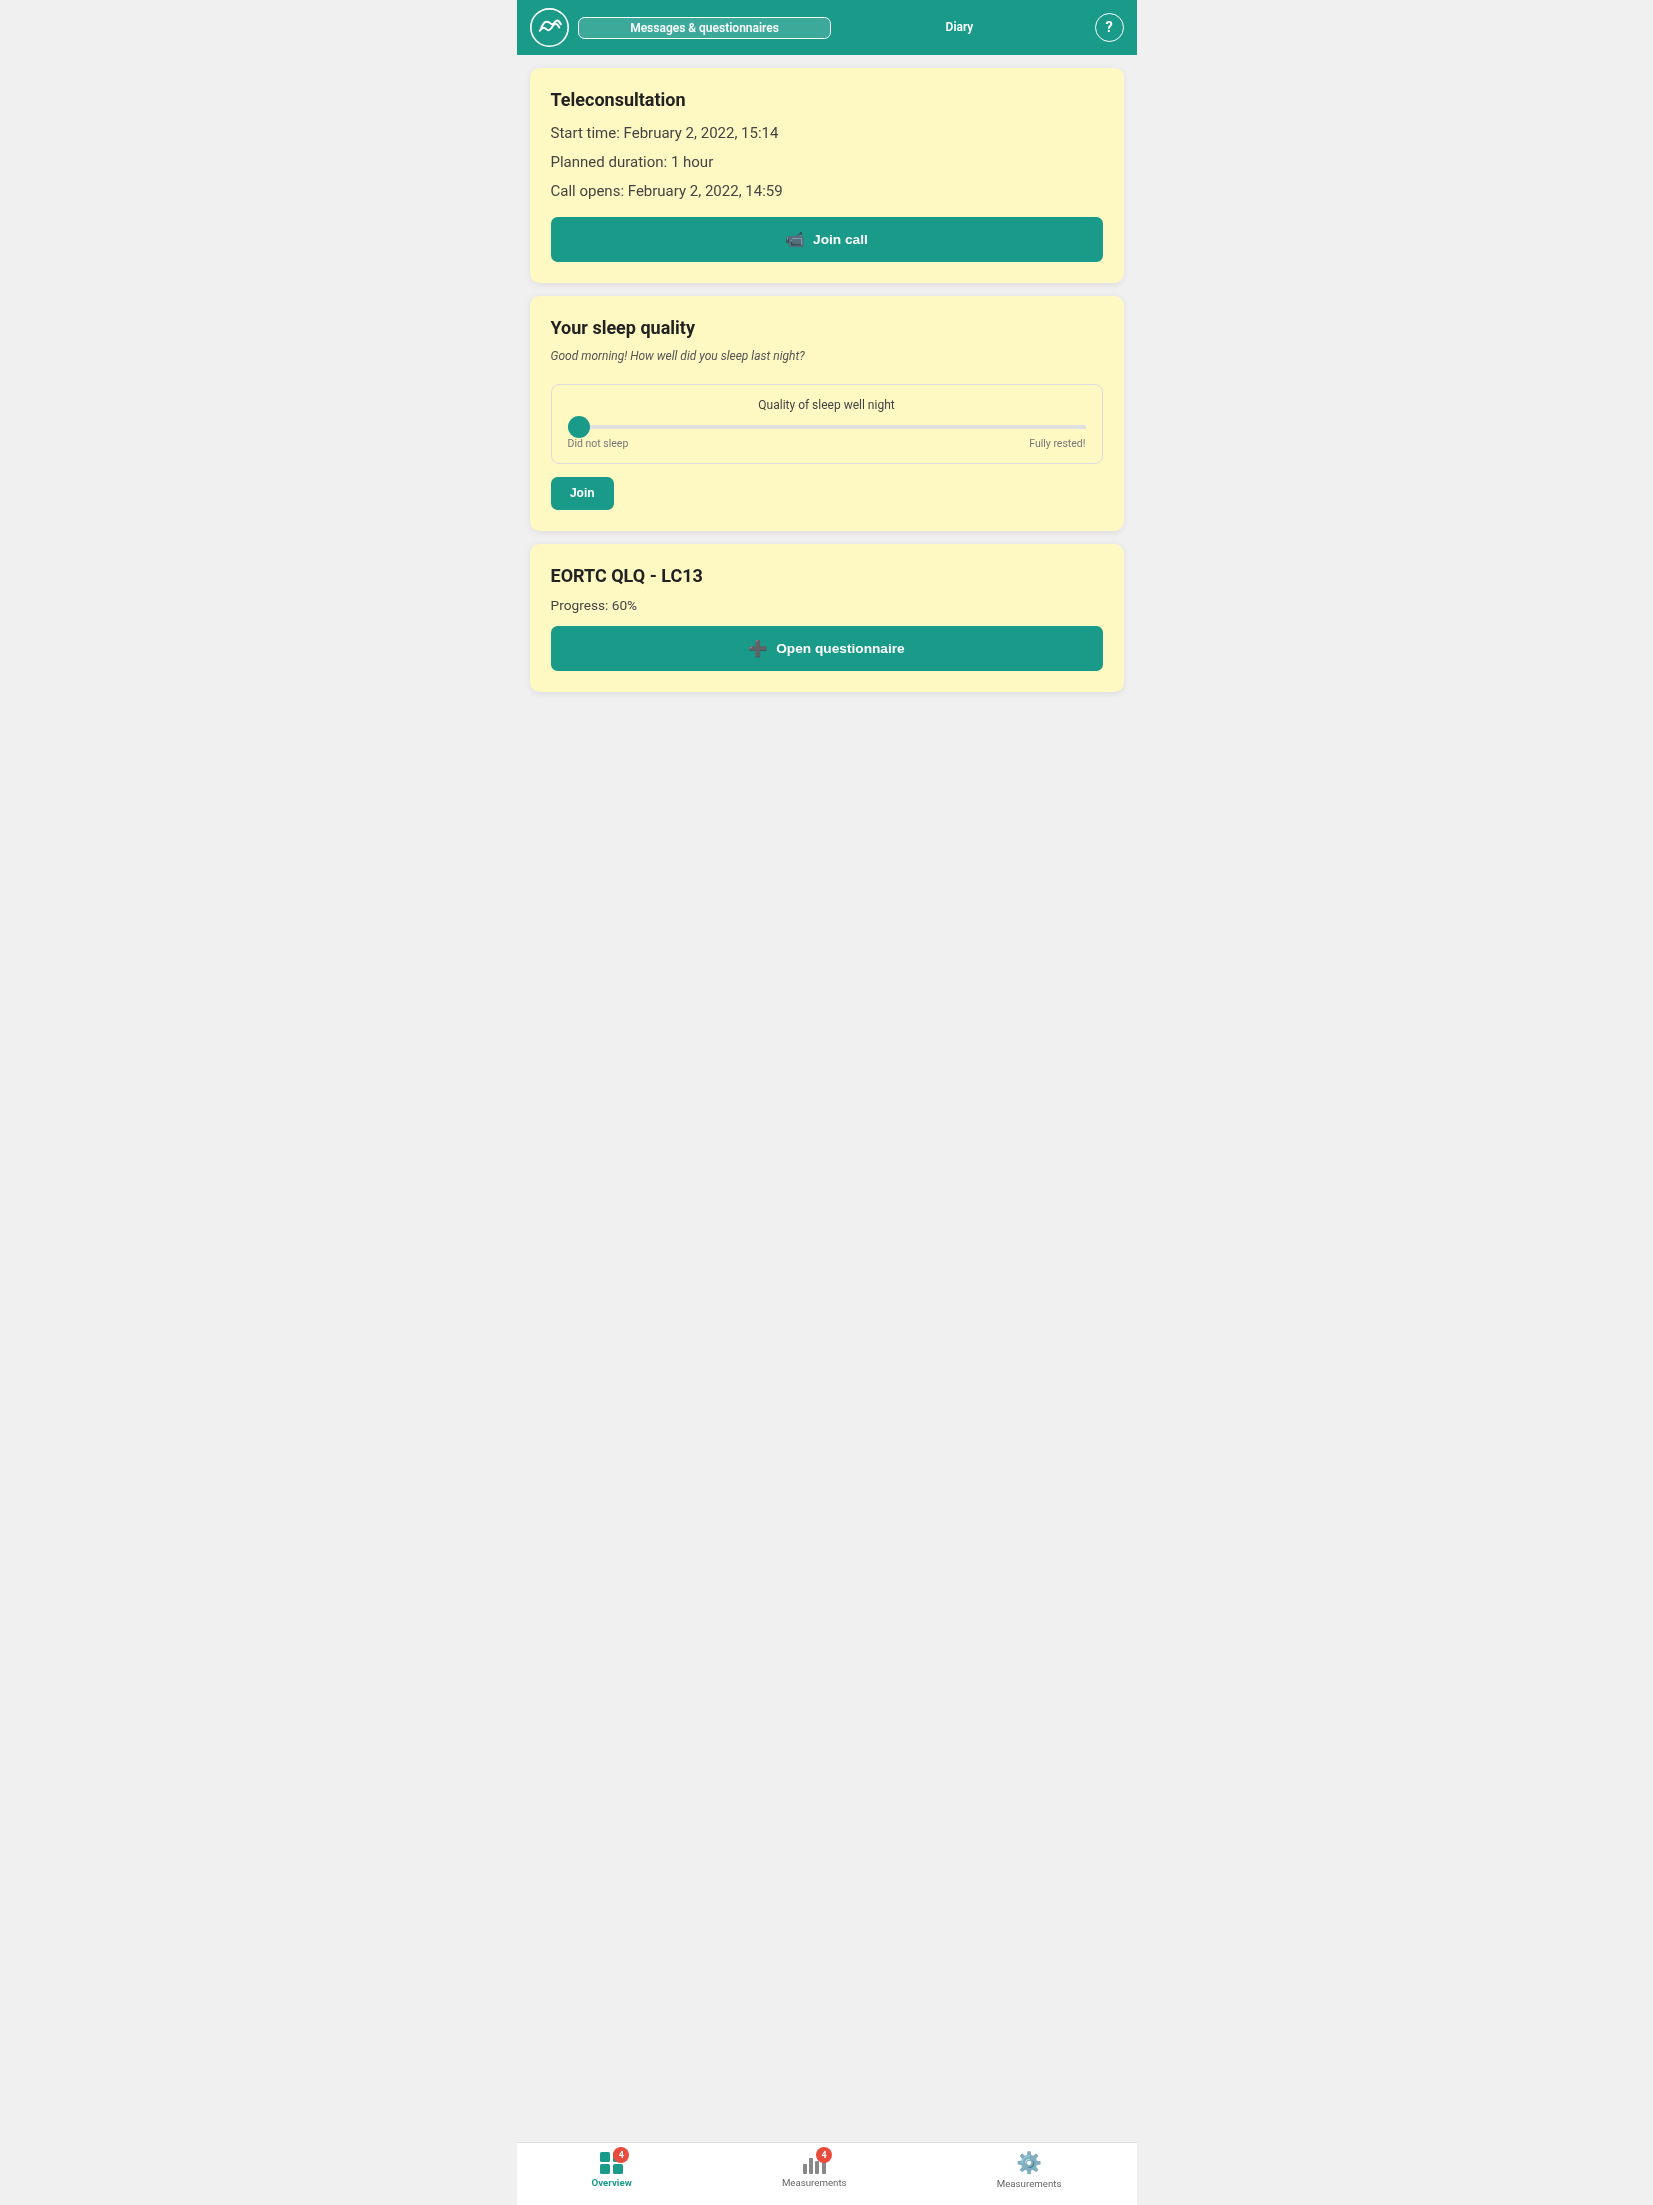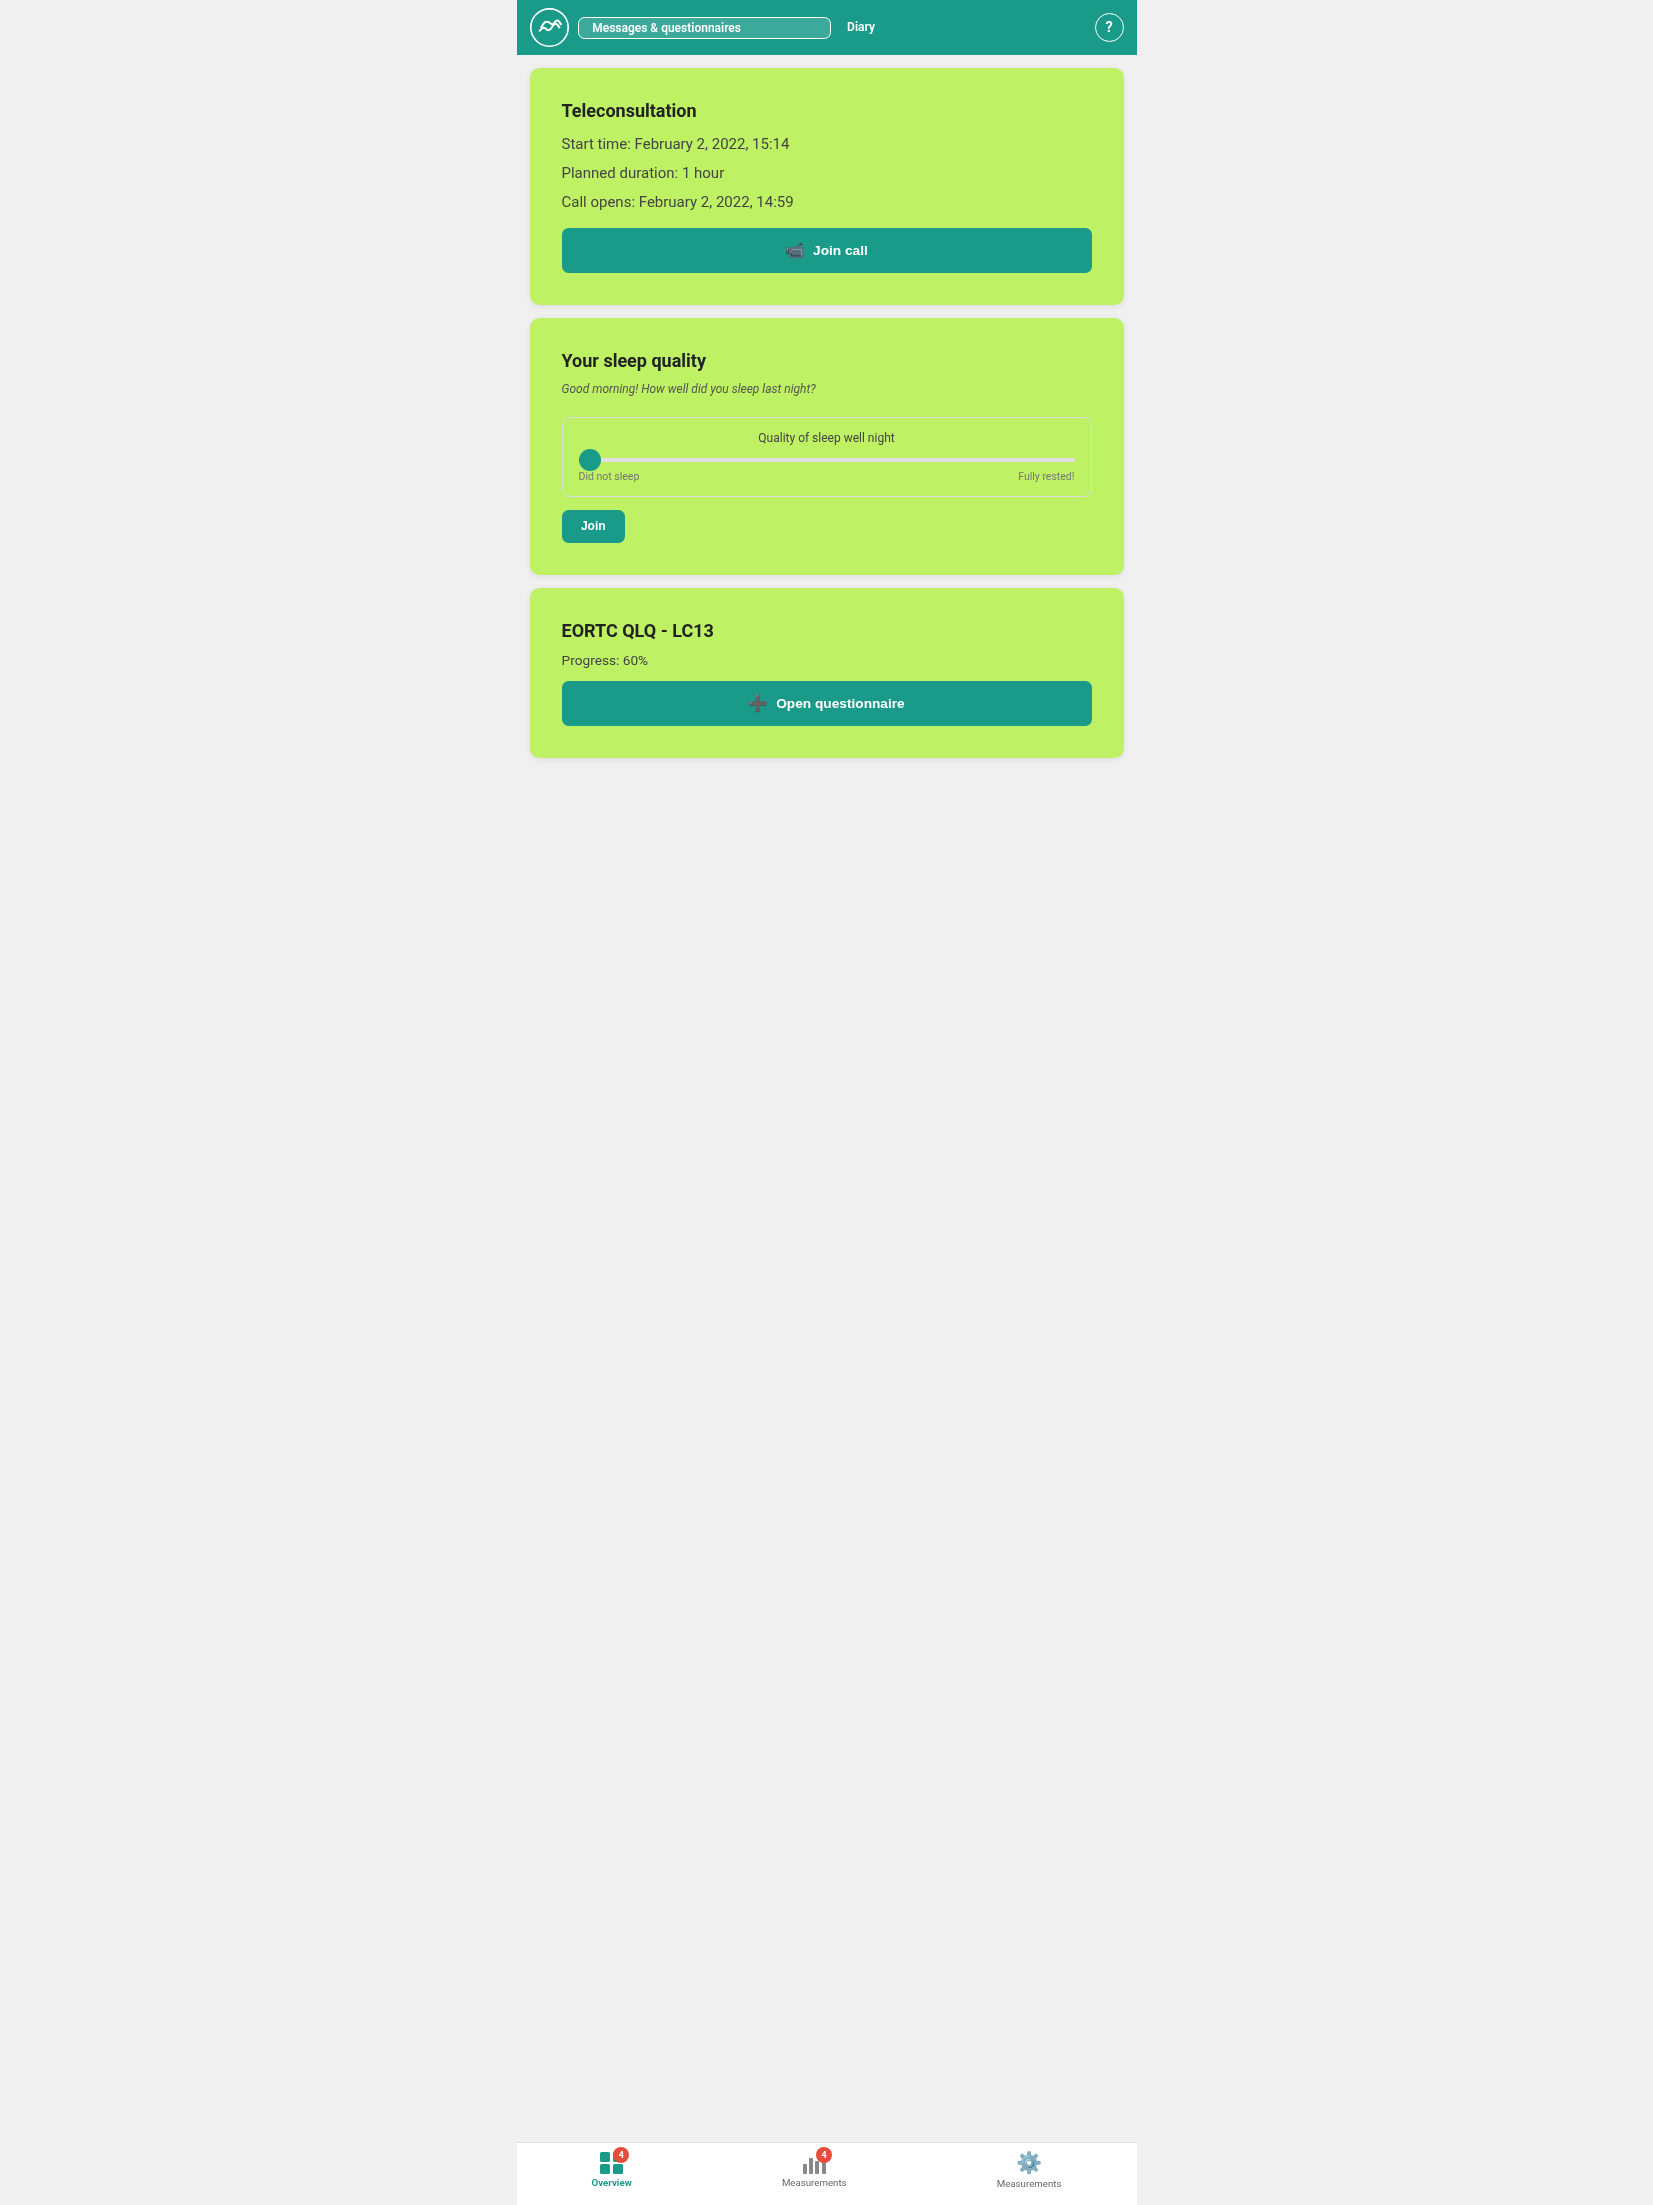--- a/index.html
+++ b/index.html
@@ -32,20 +32,21 @@
     .header-tabs {
       display: flex;
       flex: 1;
       gap: 3.2px;
     }
 
     .header-tab {
       flex: 1;
       padding: 3px 13px;
       border-radius: 6.5px;
+      text-align: center;
       font-size: 12px;
       font-weight: 600;
       color: white;
       cursor: pointer;
     }
 
     .header-tab.active {
       background-color: rgba(255,255,255,0.15);
       border: 1.6px solid white;
     }
@@ -70,23 +71,23 @@
       flex: 1;
       padding: 13px;
       display: flex;
       flex-direction: column;
       gap: 13px;
       padding-bottom: 81px;
     }
 
     
     .card {
-      background: #bef264;
+      background: #fef9c3;
       border-radius: 9.7px;
-      padding: 32px;
+      padding: 21px;
       box-shadow: 0 1.6px 6.5px rgba(0,0,0,0.08);
     }
 
     .card-title {
       font-size: 18px;
       font-weight: 700;
       color: #222;
       margin-bottom: 11.3px;
     }
 

